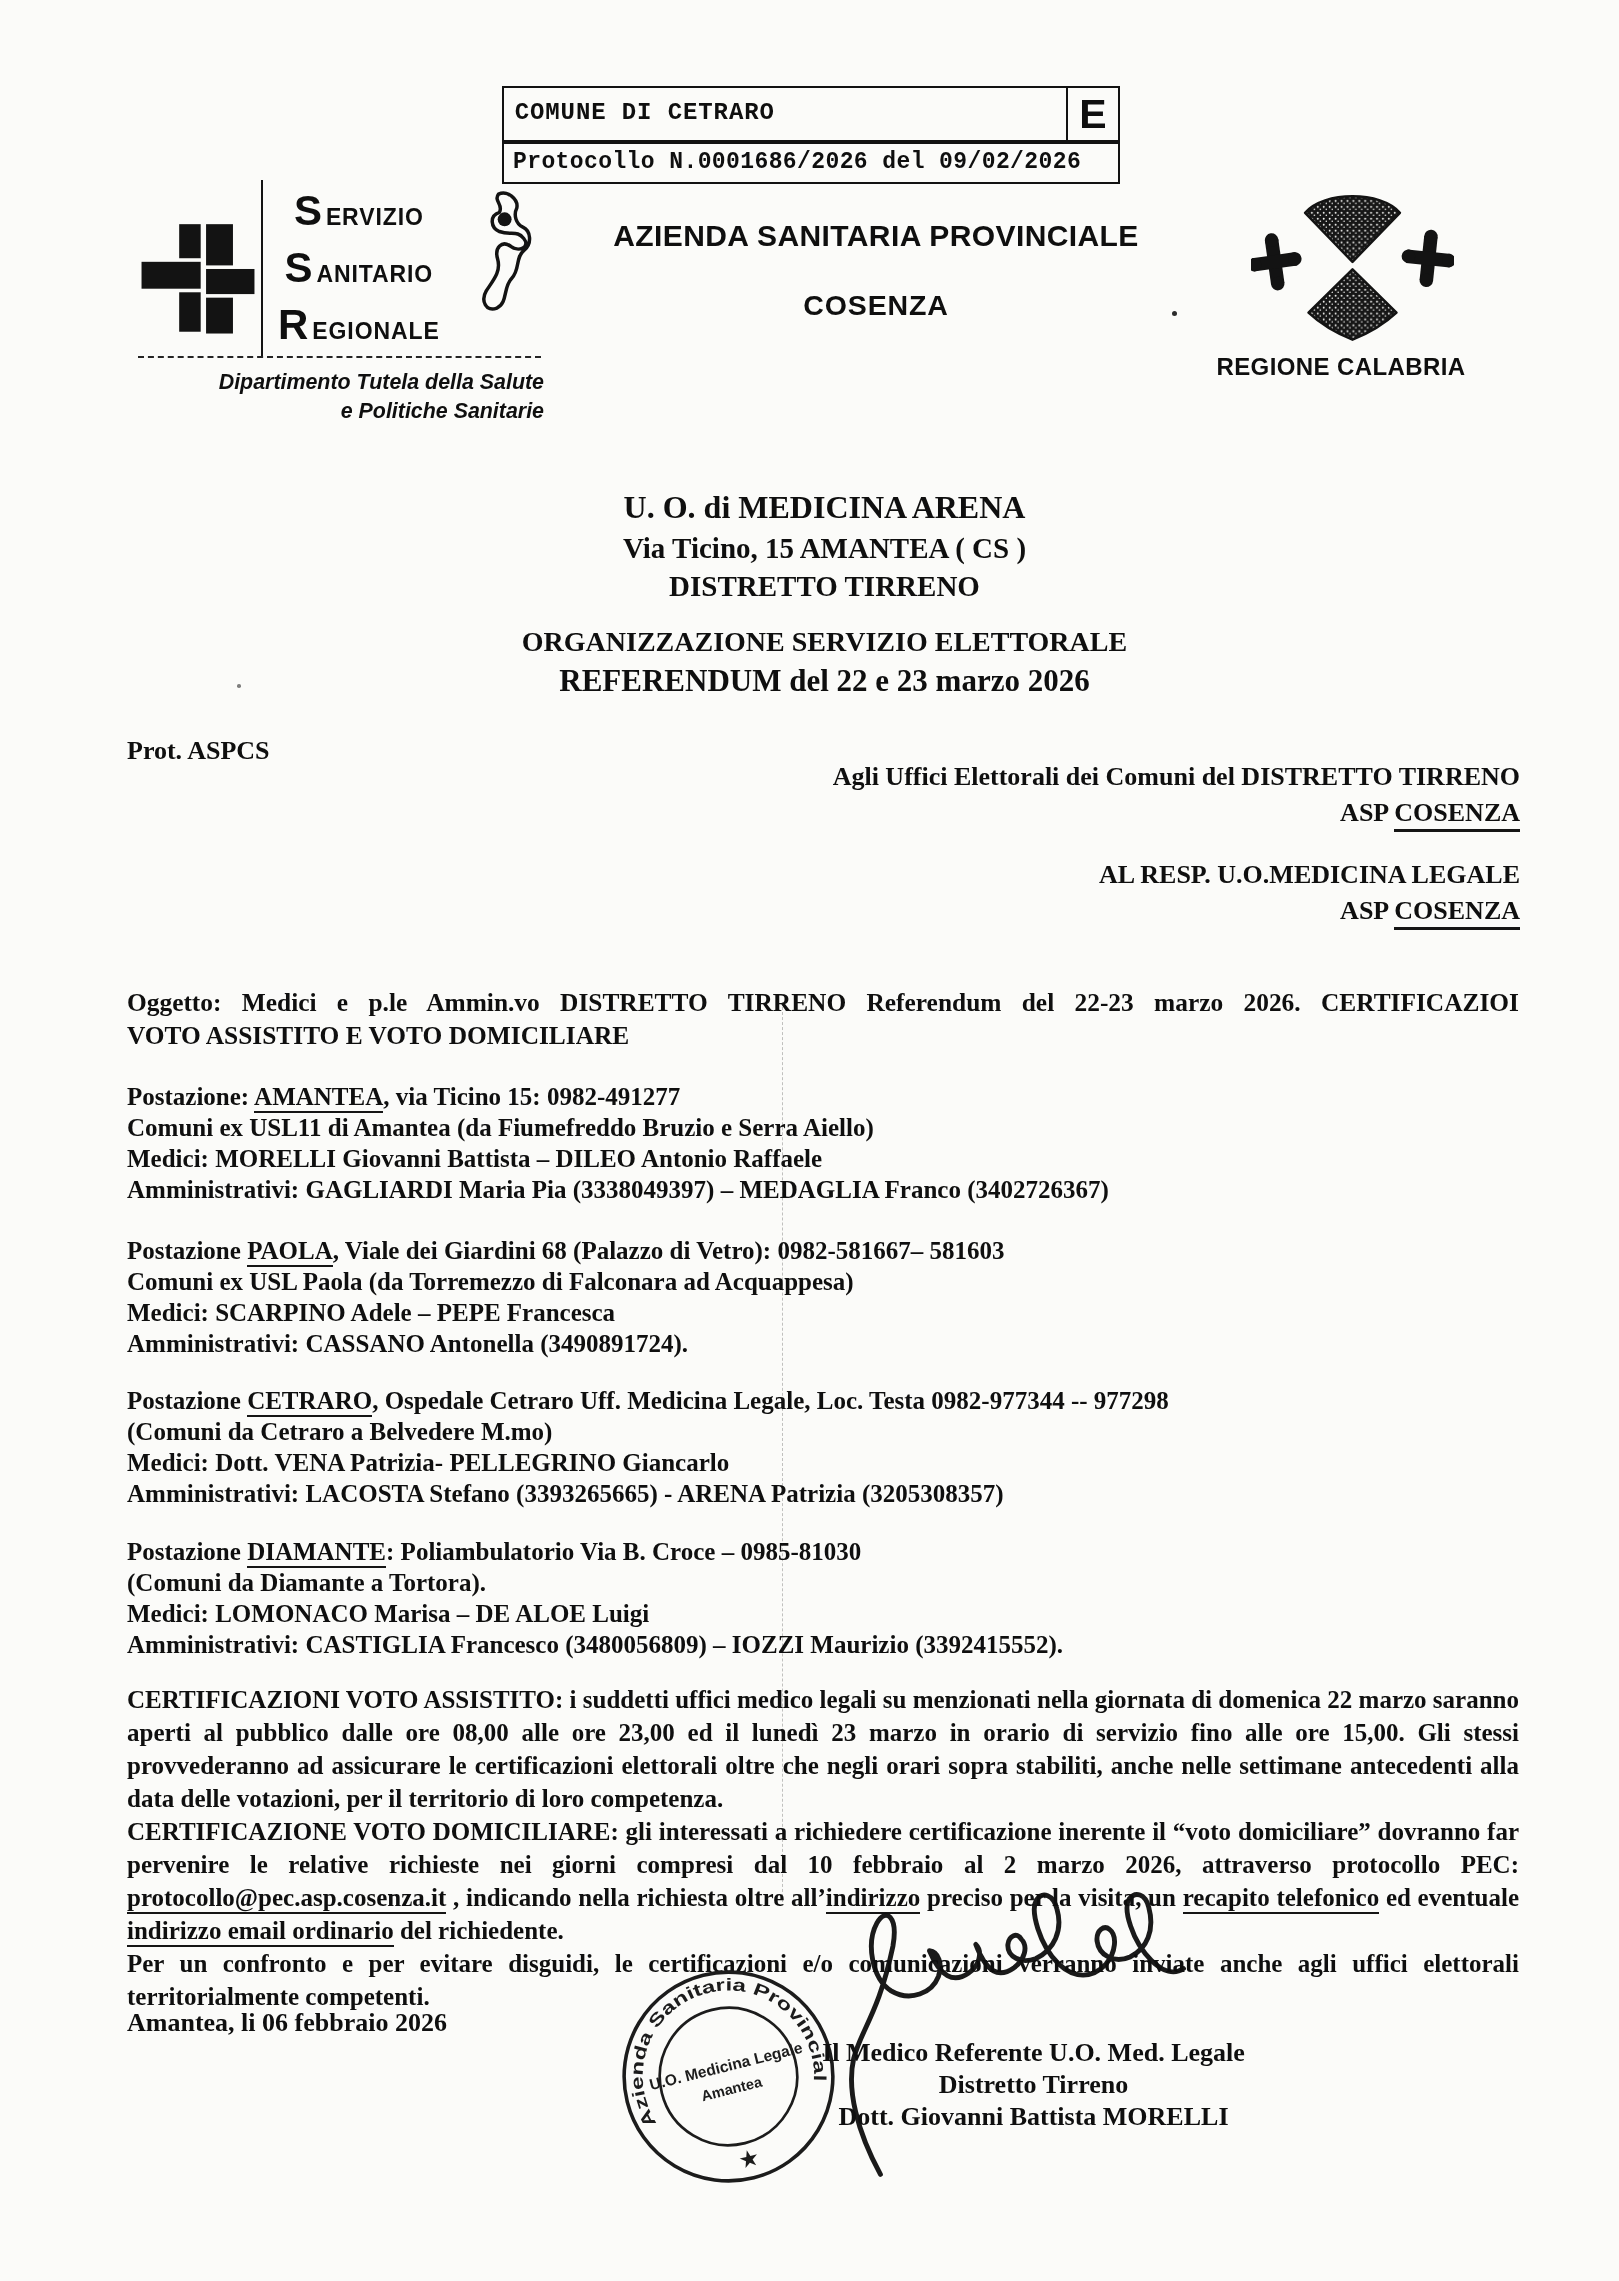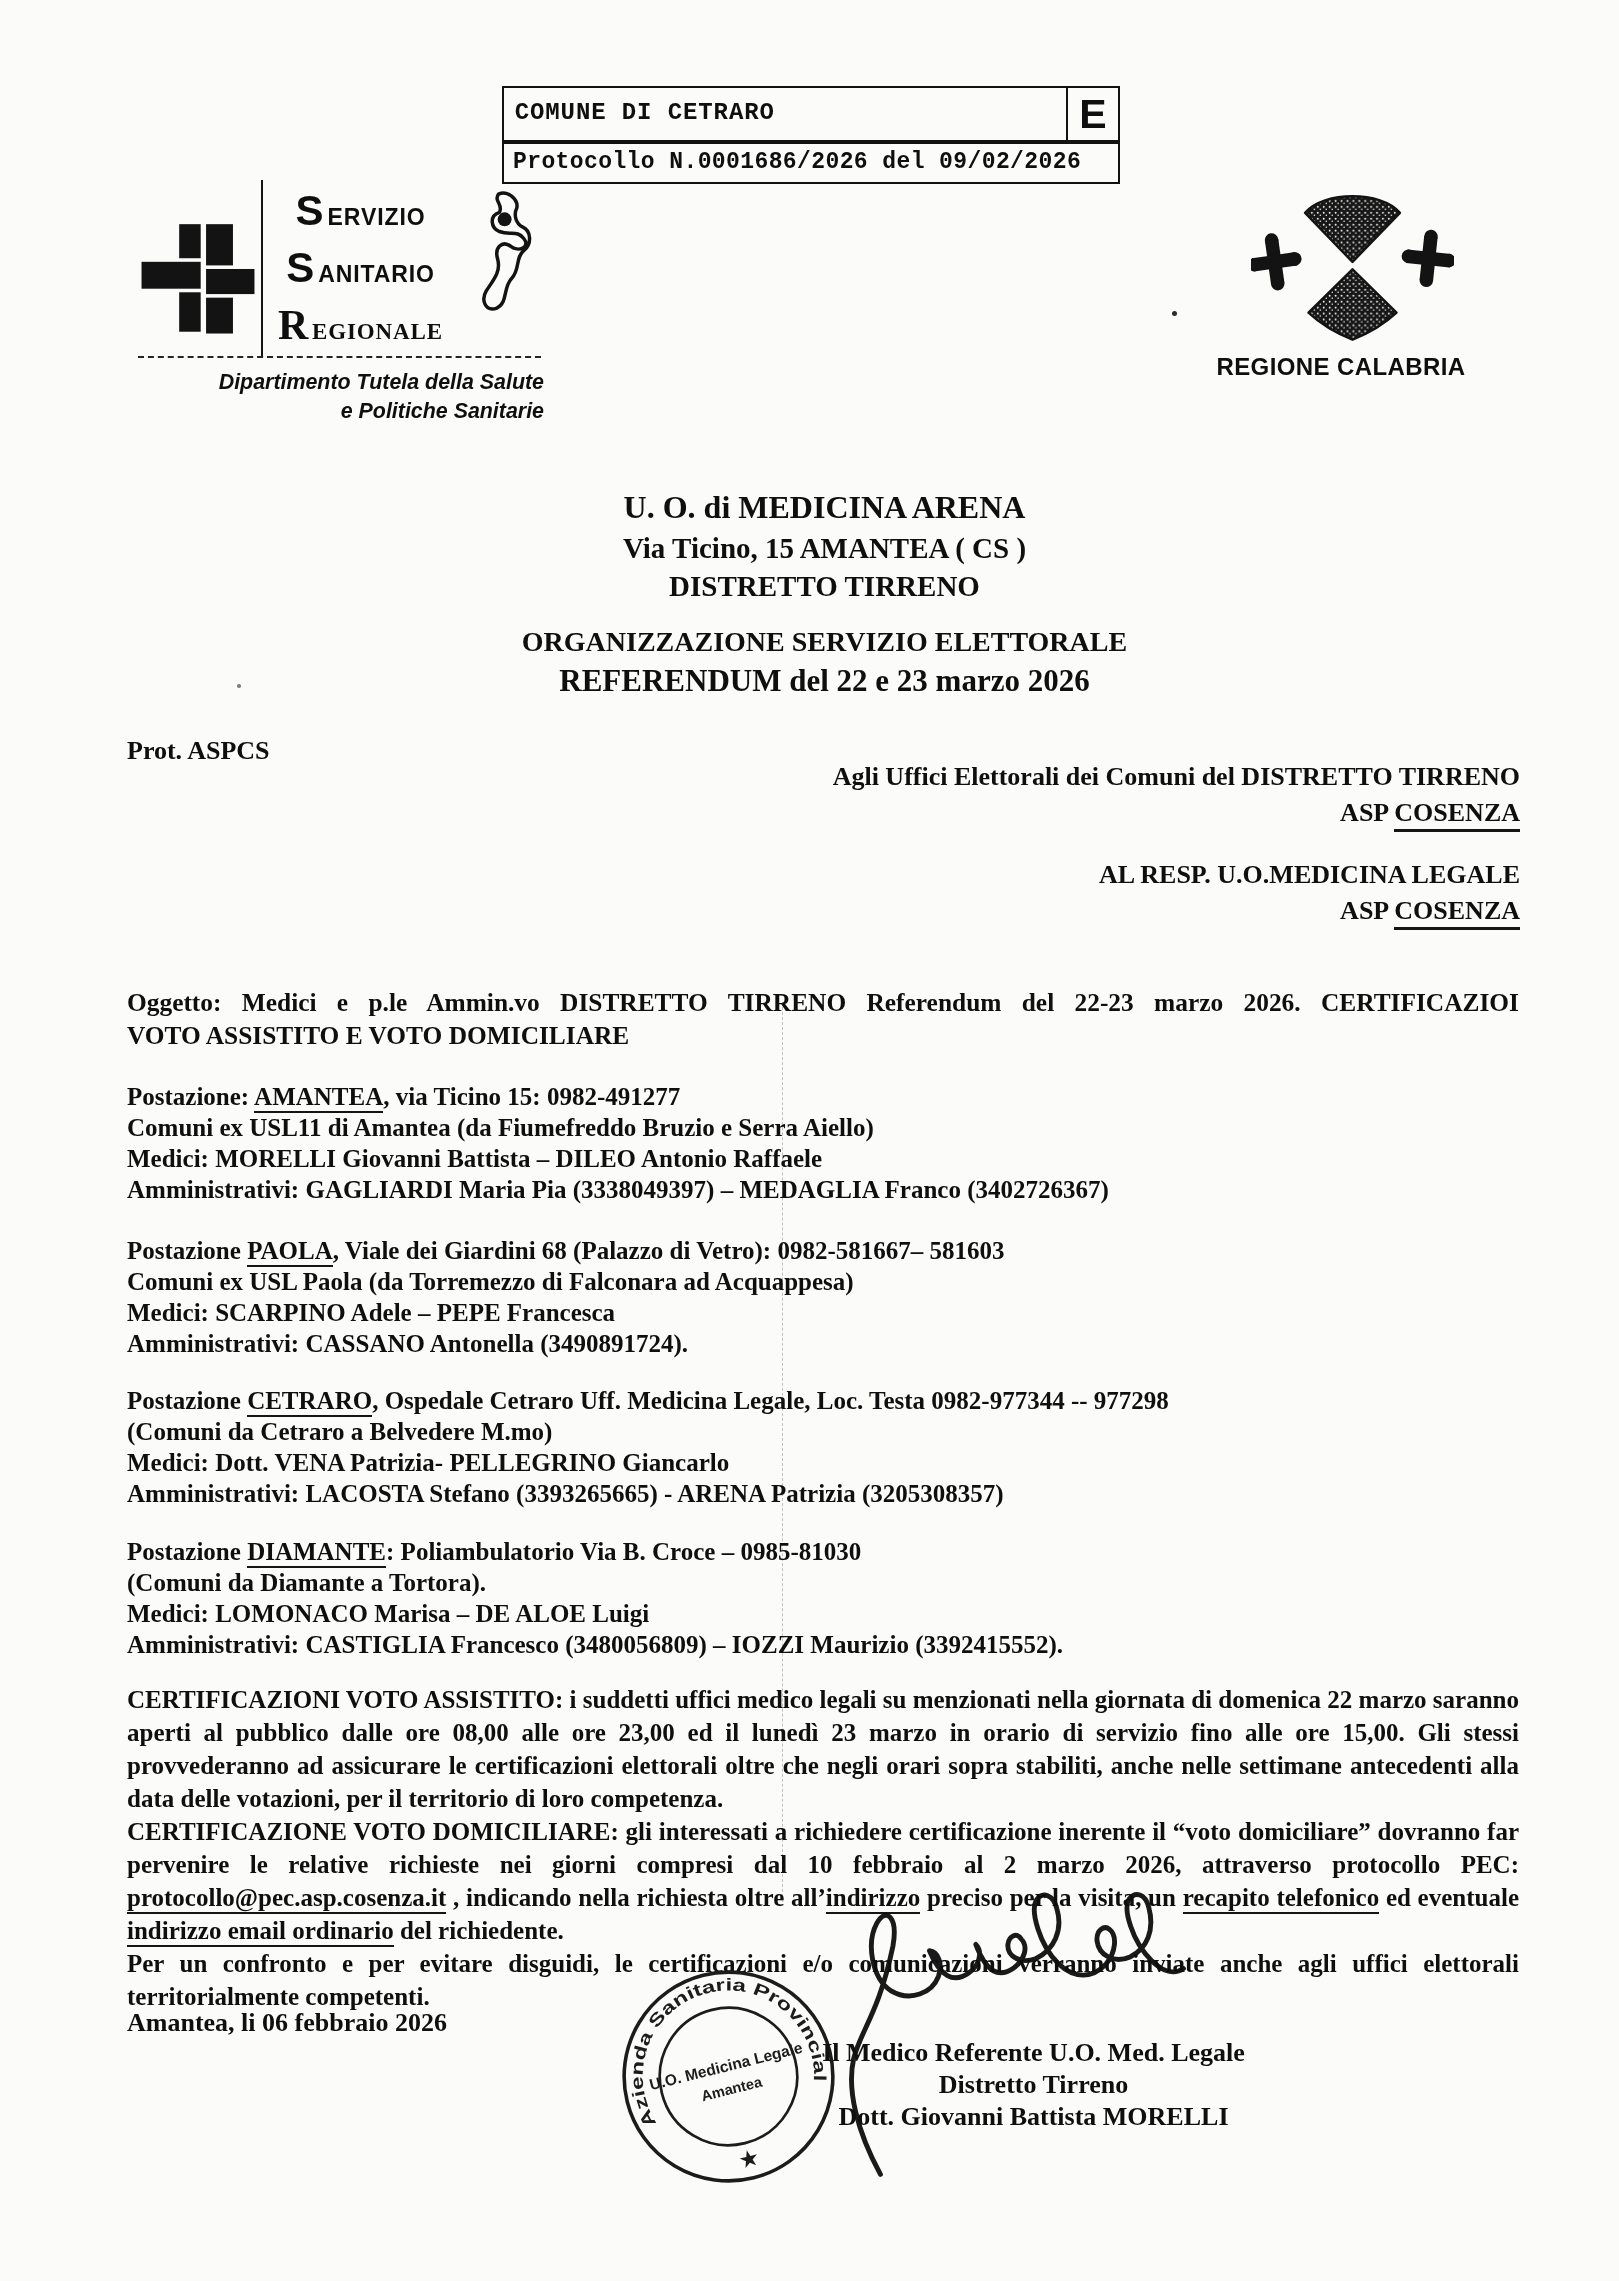--- a/index.html
+++ b/index.html
@@ -39,33 +39,37 @@
       <rect x="74" y="8" width="30" height="46" fill="#131313"></rect>
       <rect x="2" y="50" width="66" height="30" fill="#131313"></rect>
       <rect x="74" y="58" width="54" height="28" fill="#131313"></rect>
       <rect x="44" y="84" width="24" height="44" fill="#131313"></rect>
       <rect x="74" y="90" width="30" height="40" fill="#131313"></rect>
     </svg>
     <div class="abs" style="left:127px;top:-2.7px;height:176px;border-left:2.7px solid #131313;"></div>
     <div class="abs sans" style="left:144px;top:7.1px;">
       <div class="ssr-line"><span class="ssr-big">S</span> <span class="ssr-small">ERVIZIO</span></div>
       <div class="ssr-line"><span class="ssr-big">S</span> <span class="ssr-small">ANITARIO</span></div>
-      <div class="ssr-line" style="margin-bottom:0;font-family:Liberation Serif, serif;"><span class="ssr-big">R</span> <span class="ssr-small">EGIONALE</span></div>
+      <div class="ssr-line" style="margin-bottom:0;"><span class="ssr-big">R</span> <span class="ssr-small">EGIONALE</span></div>
     </div>
     <svg class="abs" style="left:328px;top:5.3px;" width="87" height="134" viewBox="0 0 100 152">
       <path d="M42 6 C36 14 48 18 43 27 C31 31 33 45 43 49 C57 54 63 47 71 57 C79 67 65 73 56 66 C46 59 37 67 41 81 C45 95 36 105 28 117 C21 129 28 142 40 137 C53 131 47 113 57 103 C67 93 61 79 71 71 C81 63 79 48 70 44 C62 40 59 30 63 22 C65 12 52 1 42 6 Z" fill="none" stroke="#131313" stroke-width="4" stroke-linejoin="round"></path>
       <circle cx="49" cy="35" r="8" fill="#131313"></circle>
     </svg>
     <div class="abs" style="left:3.6px;top:173px;width:403px;border-top:2.7px dashed #242424;"></div>
     <div class="abs sans b" style="left:0;top:185px;width:410px;text-align:right;font-style:italic;font-size:21.4px;line-height:29px;">
       <div>Dipartimento Tutela della Salute</div>
       <div>e Politiche Sanitarie</div>
     </div>
   </div>
 
+  <div class="abs sans b" style="left:544px;top:219px;width:664px;text-align:center;">
+    <div style="font-size:30px;letter-spacing:0.4px;">AZIENDA SANITARIA PROVINCIALE</div>
+    <div style="font-size:28.5px;margin-top:36px;letter-spacing:0.9px;">COSENZA</div>
+  </div>
 
   <svg class="abs" style="left:1251px;top:187px;" width="203" height="159" viewBox="0 0 240 187">
     <defs>
       <pattern id="tex" width="7" height="7" patternUnits="userSpaceOnUse">
         <rect width="7" height="7" fill="#161616"></rect>
         <circle cx="2" cy="2" r="1.1" fill="#fbfbf9"></circle>
         <circle cx="5" cy="5" r="0.9" fill="#fbfbf9"></circle>
       </pattern>
     </defs>
     <path d="M120 88 L64 30 C86 4 154 4 176 30 Z" fill="url(#tex)" stroke="#131313" stroke-width="3" stroke-linejoin="round"></path>

